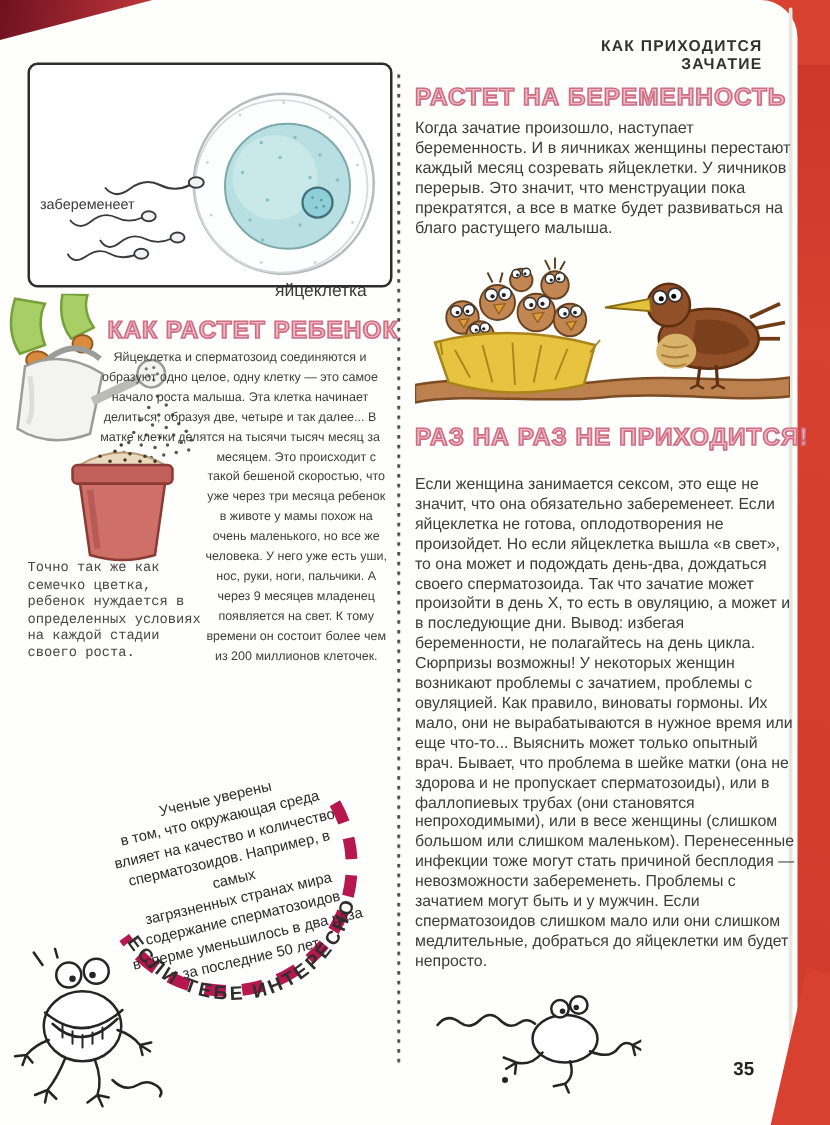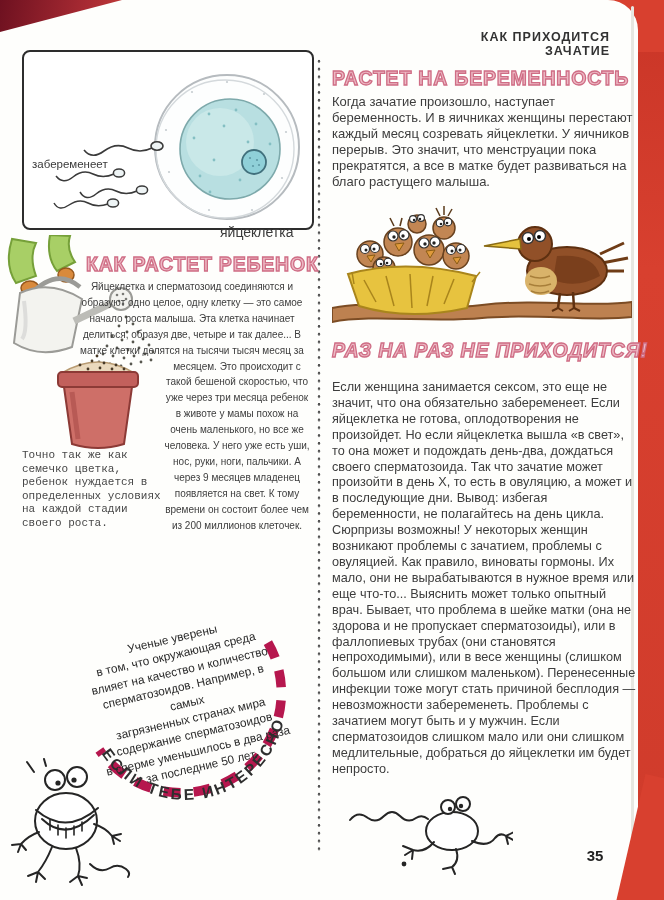--- a/index.html
+++ b/index.html
@@ -40,21 +40,21 @@
     background-image:radial-gradient(circle at 2px 3px,#515151 1.4px,rgba(0,0,0,0) 1.6px);
     background-size:4px 7.8px;background-repeat:repeat-y;}
   .grow-title{left:74px;top:253px;margin-left:12px;}
   .grow-body{left:12px;top:279px;width:298px;text-align:center;font-size:10px;line-height:15.9px;color:#3d3d3d;}
   .float-can{float:left;width:62px;height:80px;}
   .float-pot{float:left;clear:left;width:152px;height:192px;}
   .side-note{left:22px;top:449px;width:140px;}
 
   .break-title{left:332px;top:67px;}
   .break-body{left:332px;top:94px;width:302px;}
-  .chance-title{left:332px;top:339px;font-style:italic;}
+  .chance-title{left:332px;top:339px;}
   .chance-body{left:332px;top:364px;width:306px;font-size:12.7px;line-height:15.9px;margin-top:16px;}
 
   
   .fact-lines{left:88px;top:629px;width:198px;transform:rotate(-13deg);
     text-align:center;font-size:11.8px;line-height:16.4px;color:#2b2b2b;}
   .fact-lines span{display:block;}
 
   .pg{left:573px;top:847px;width:44px;text-align:center;}
 
   svg{display:block;}

